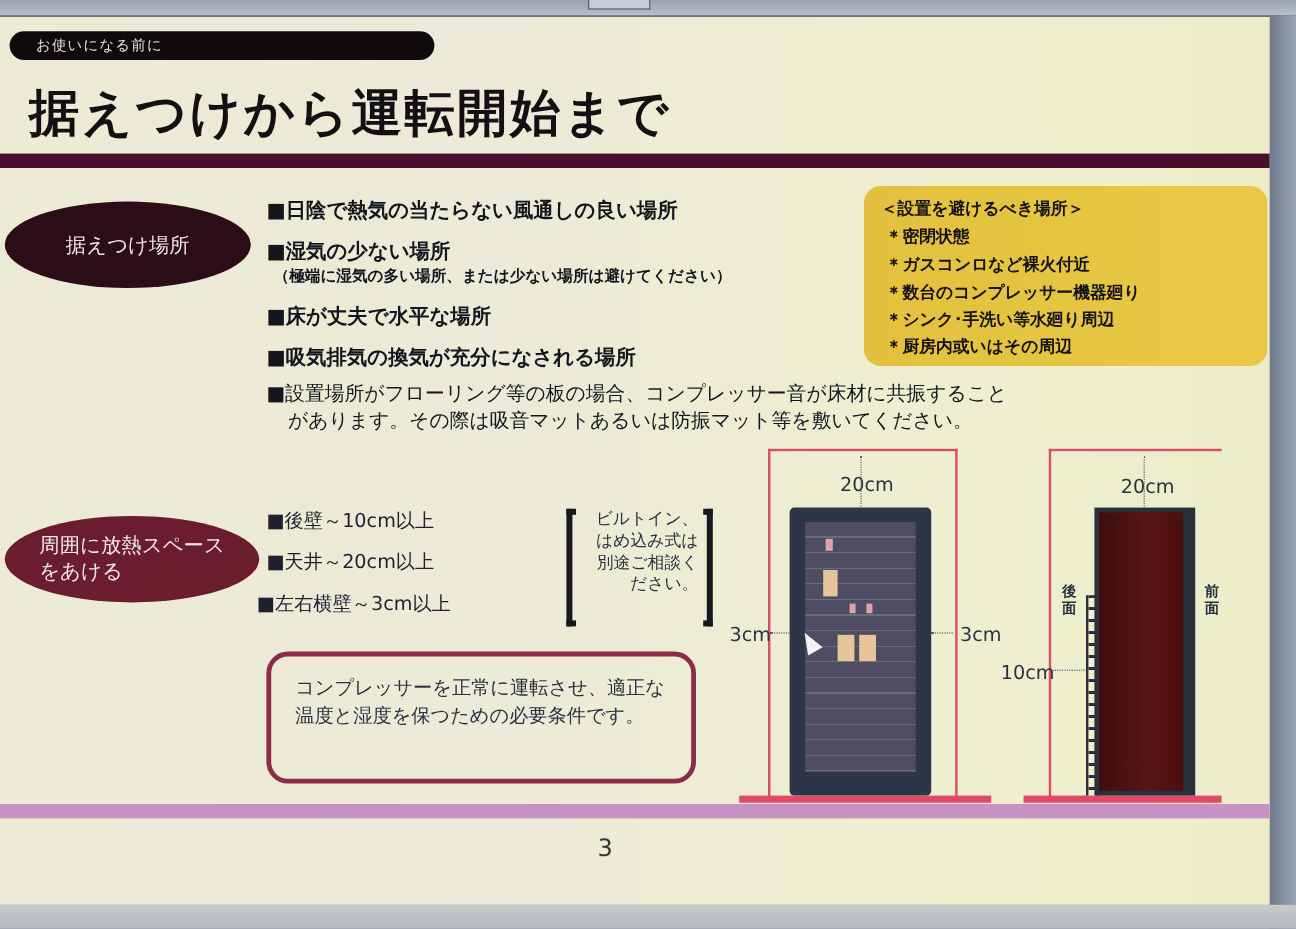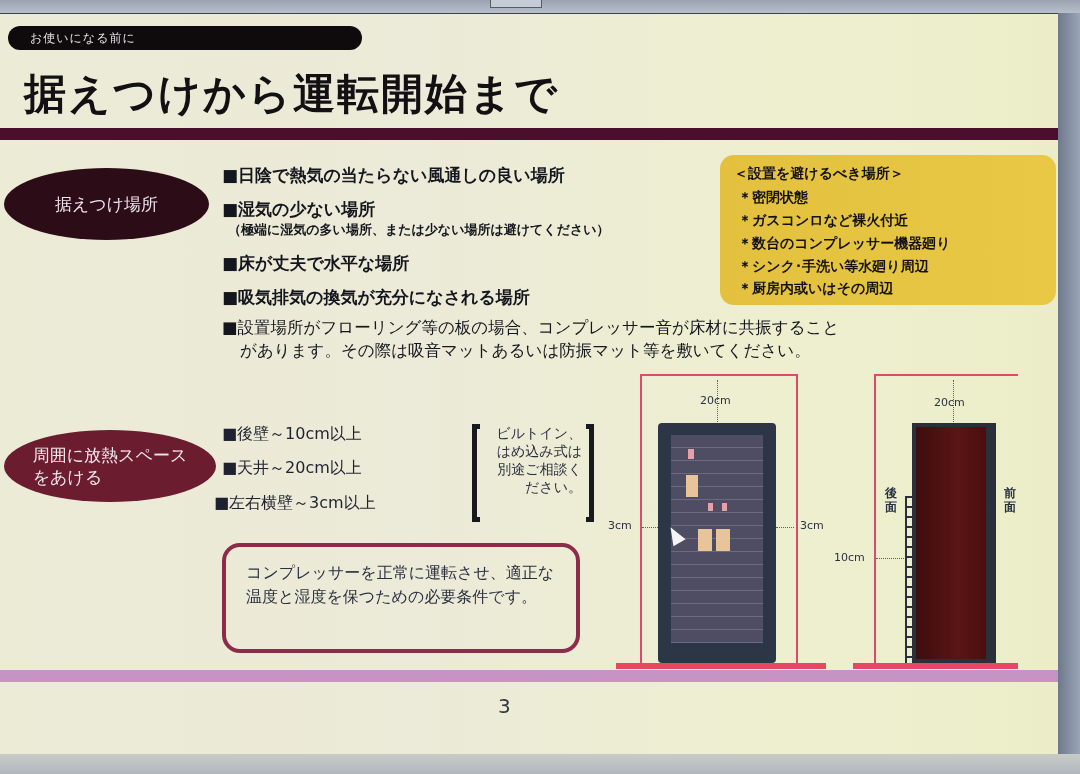--- a/index.html
+++ b/index.html
@@ -45,21 +45,21 @@
   .pagenum{position:absolute;left:498px;top:694px;font-size:20px;color:#33363e;}
   
   .frame{position:absolute;border:2px solid #dd4a6a;border-bottom:none;}
   .floor{position:absolute;height:6px;background:#e04a66;}
   .fridge{position:absolute;left:658px;top:423px;width:118px;height:240px;background:#2d3646;
           border-radius:4px;}
   .fridge .glass{position:absolute;left:13px;top:12px;width:92px;height:208px;
           background:repeating-linear-gradient(#4f4d63 0 12px,#6b6a80 12px 13px);}
   .fridge .bottle{position:absolute;background:#e8c49a;}
   .fridge .cap{position:absolute;background:#e5a0a8;}
-  .dim{position:absolute;font-size:11px;color:#2c3040;}
+  .dim{position:absolute;font-size:16px;color:#2c3040;}
   .dline{position:absolute;border-color:#5a6070;}
   .side{position:absolute;left:912px;top:423px;width:84px;height:240px;background:#2a2f3c;}
   .side .wood{position:absolute;left:4px;top:4px;width:70px;height:232px;
        background:linear-gradient(90deg,#3e0d0d,#5a1515 60%,#4a0e0e);}
   .coil{position:absolute;left:905px;top:496px;width:7px;height:167px;
         background:repeating-linear-gradient(#2a2f3c 0 2px,transparent 2px 10px);border-left:2px solid #2a2f3c;border-right:2px solid #2a2f3c;}
   .vlabel{position:absolute;font-size:12px;font-weight:bold;color:#263040;width:14px;line-height:14px;text-align:center;}
   .cursor{position:absolute;left:668px;top:526px;width:0;height:0;
           border-left:7px solid transparent;border-right:7px solid transparent;border-bottom:18px solid #f4f4f4;
           transform:rotate(-30deg);}

